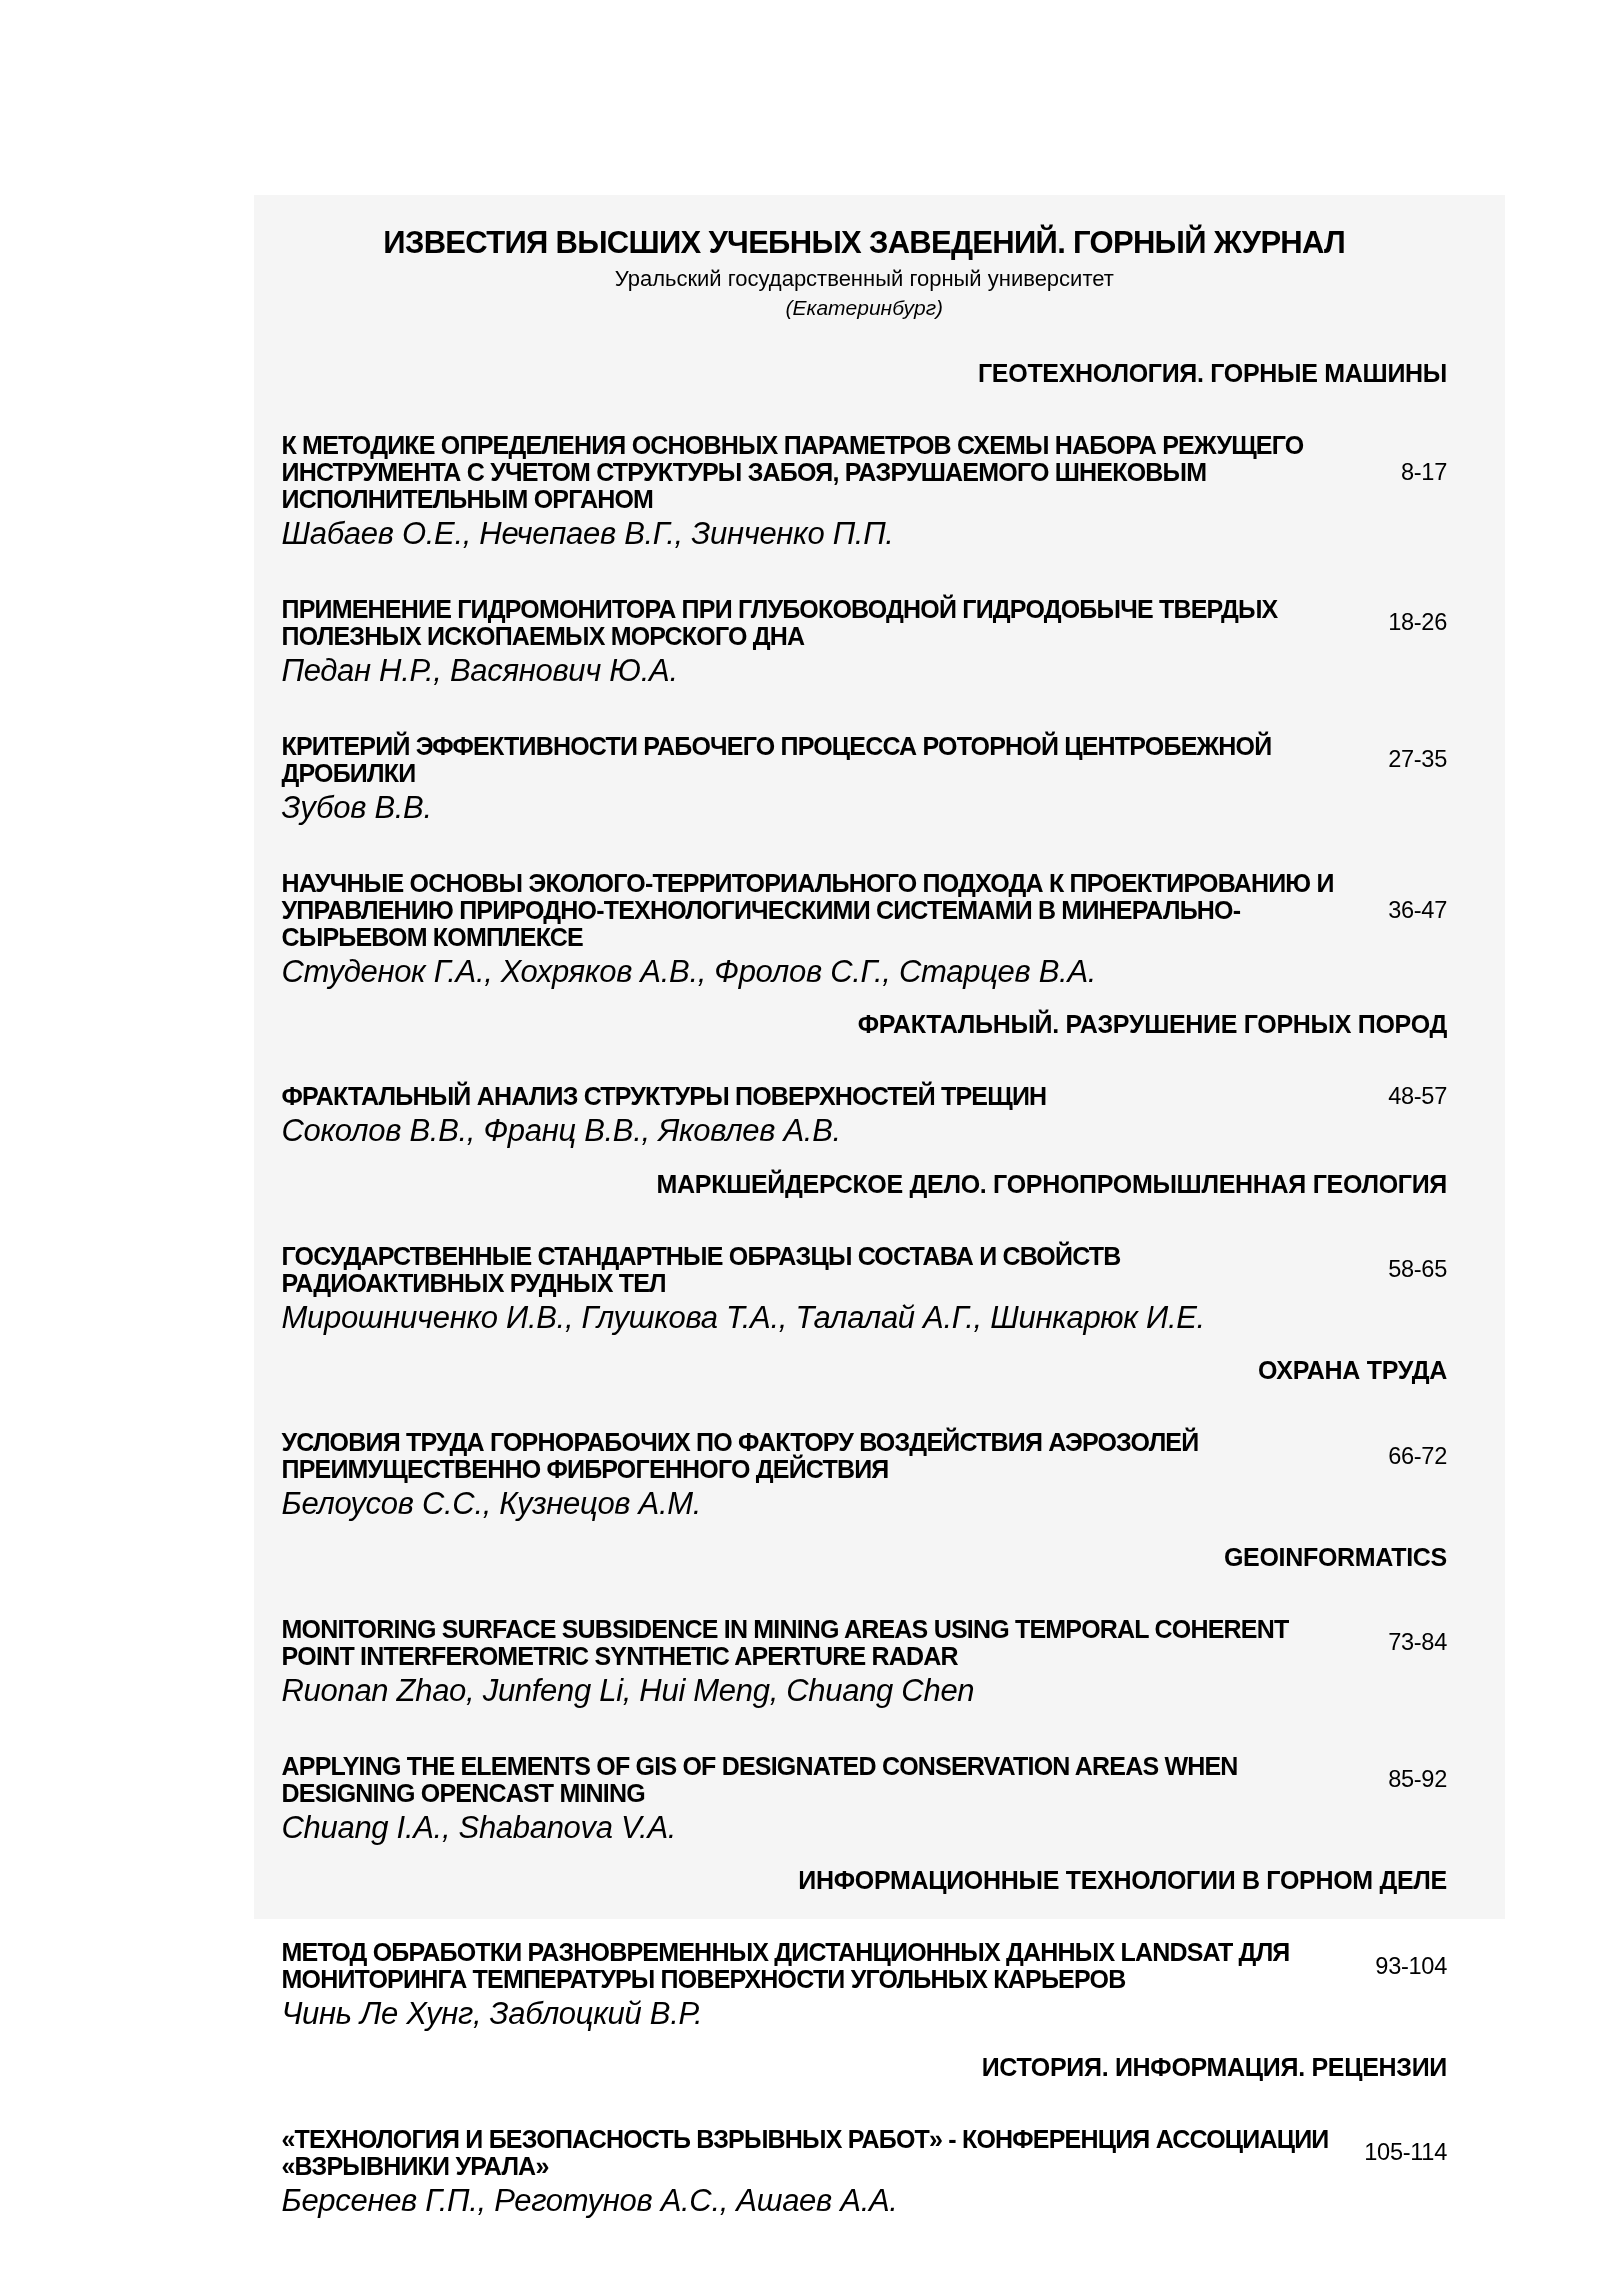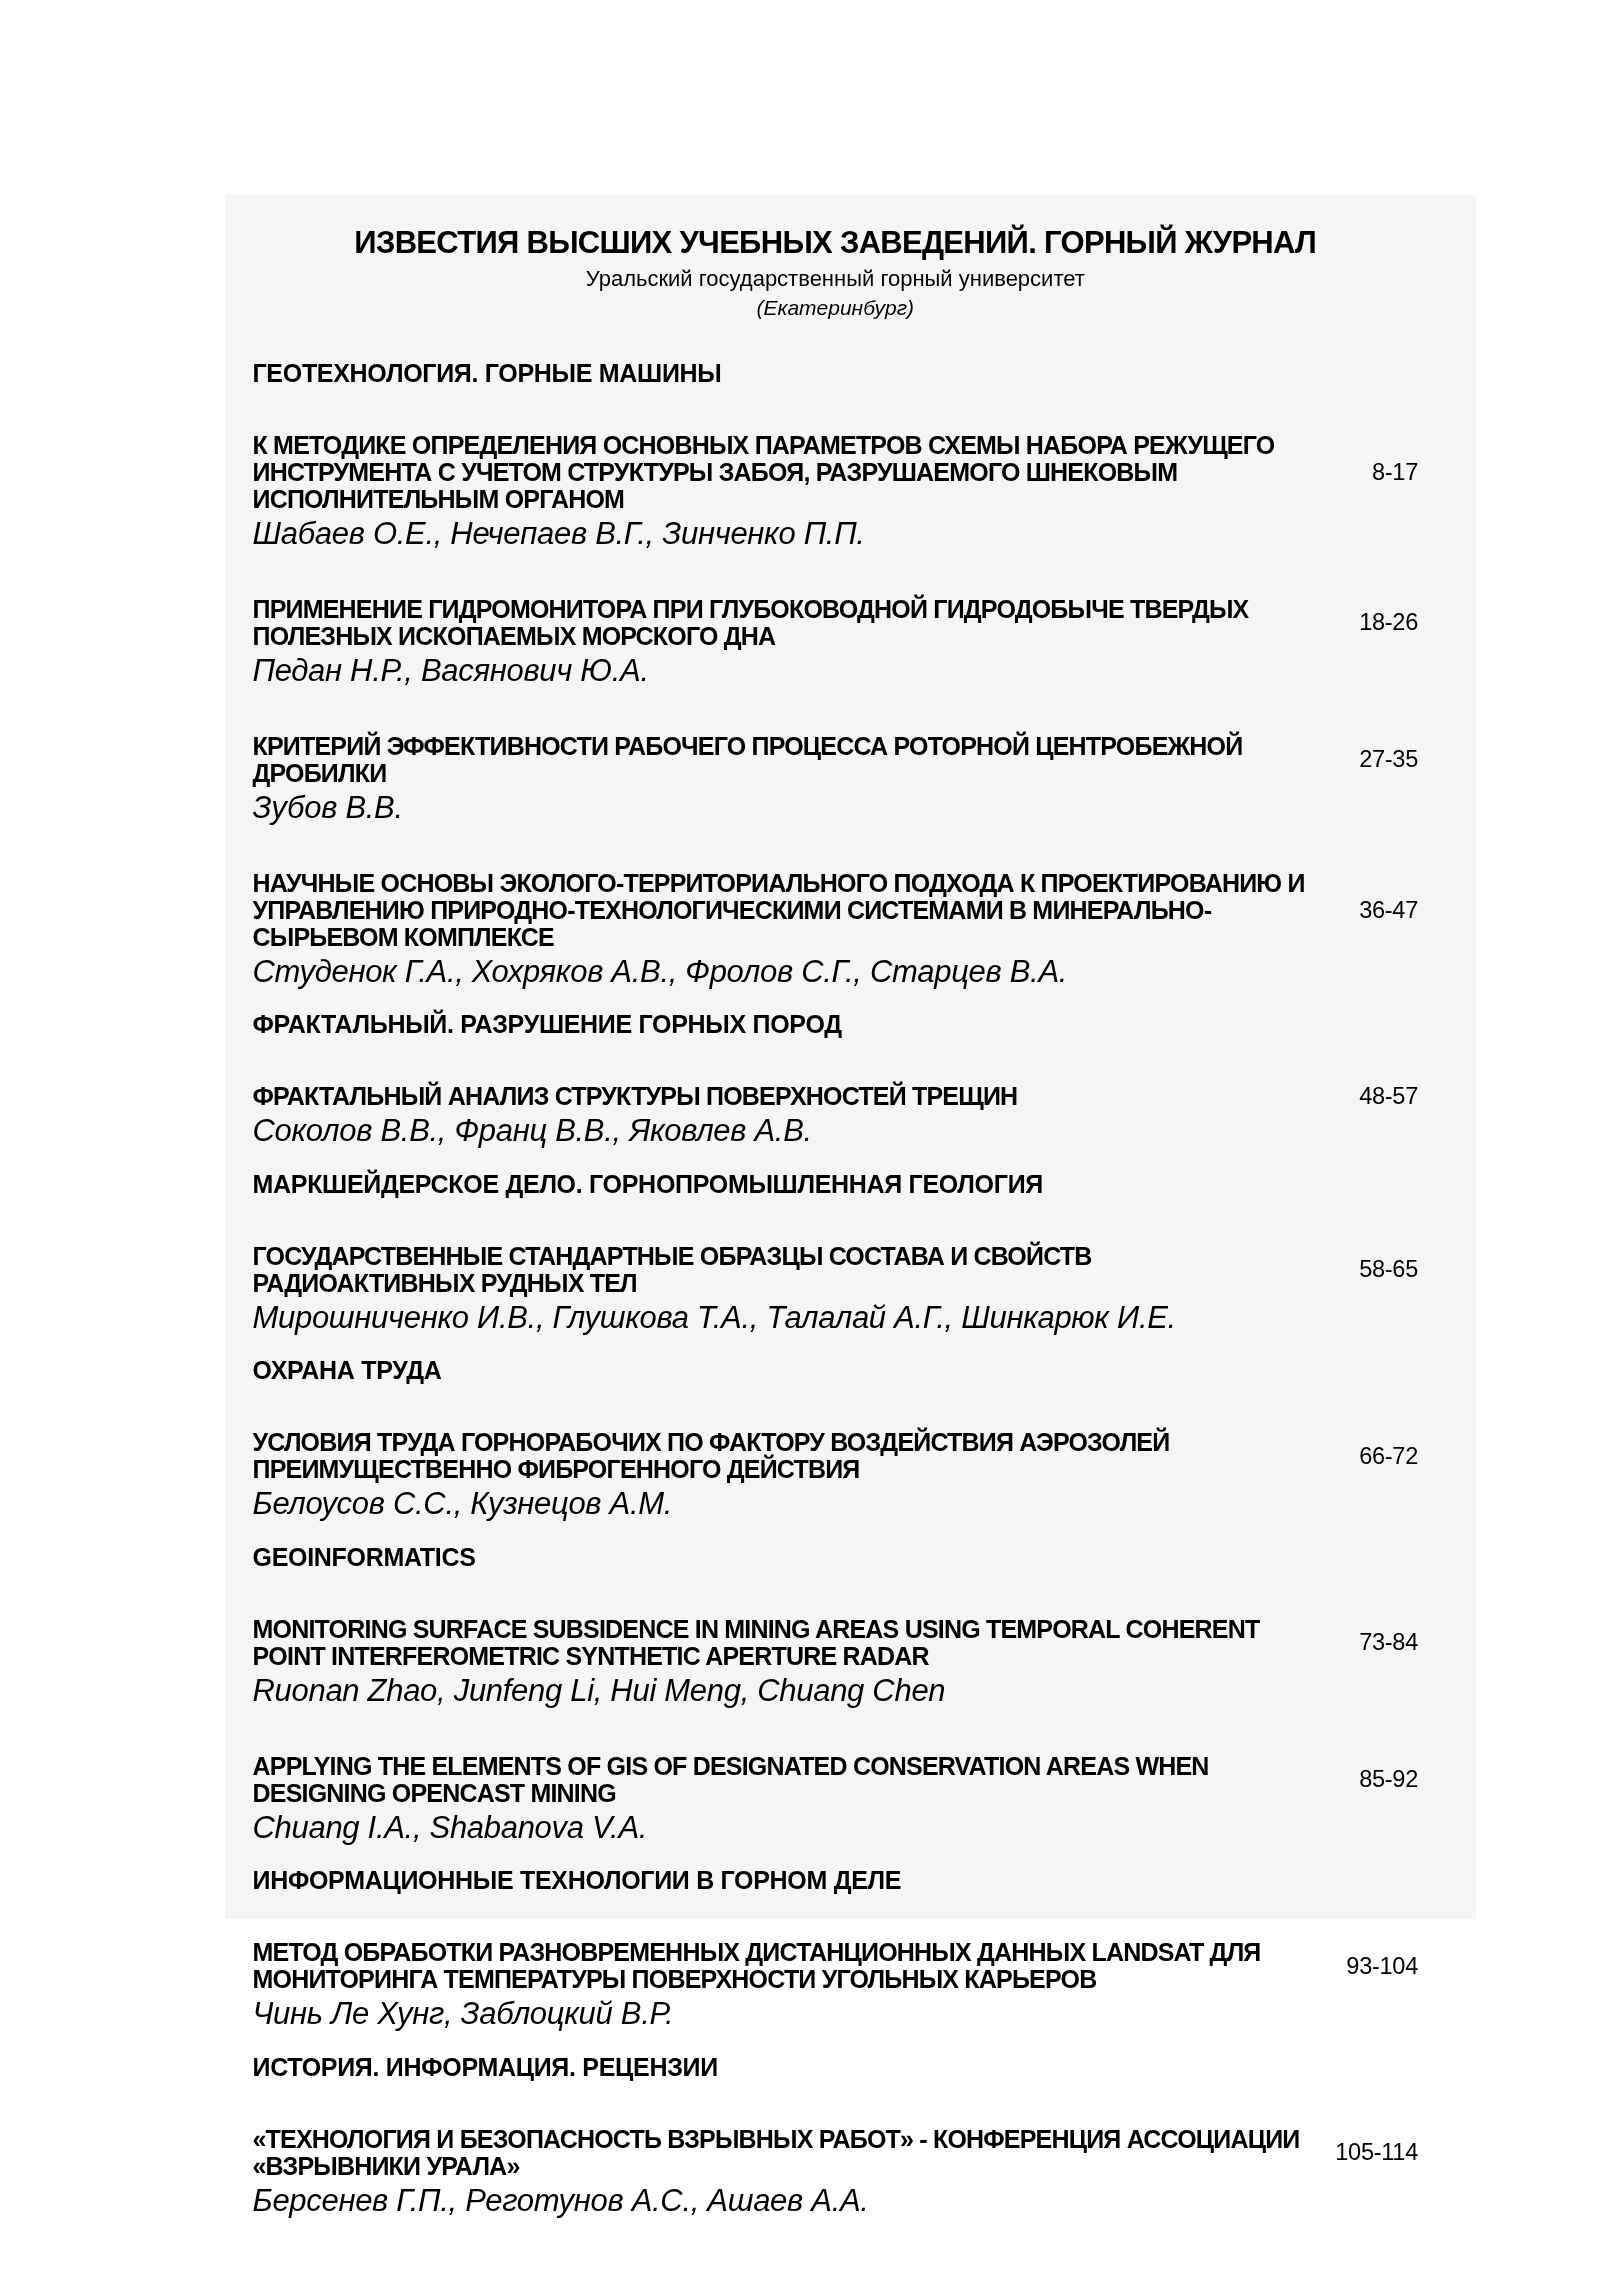--- a/index.html
+++ b/index.html
@@ -11,21 +11,21 @@
   }
   .page {
     position: relative;
     width: 1623px;
     height: 2295px;
     background: #ffffff;
     overflow: hidden;
   }
   .content-box {
     position: absolute;
-    left: 225px;
+    left: 254px;
     top: 195px;
     width: 1251px;
     height: 1724px;
     background: #f5f5f5;
     box-sizing: border-box;
     padding: 29px 58px 0 27.5px;
   }
   .journal-header { text-align: center; }
   .journal-title {
     margin: 0;
@@ -48,21 +48,21 @@
   .issue-line {
     margin-top: 34px;
     font-size: 24px;
     line-height: 1.2;
   }
   .issue-line .num { font-weight: bold; }
   .issue-line .sep { display: inline-block; width: 9.2px; }
   .sections { margin-top: 38px; }
   .section-heading {
     margin: 19.6px 0 10.5px 0;
-    text-align: left;
+    text-align: right;
     font-size: 25px;
     font-weight: bold;
     letter-spacing: -0.3px;
     line-height: 1.2;
   }
   .article {
     display: grid;
     grid-template-columns: 1fr 85px;
     column-gap: 26px;
     margin-bottom: 10.5px;

